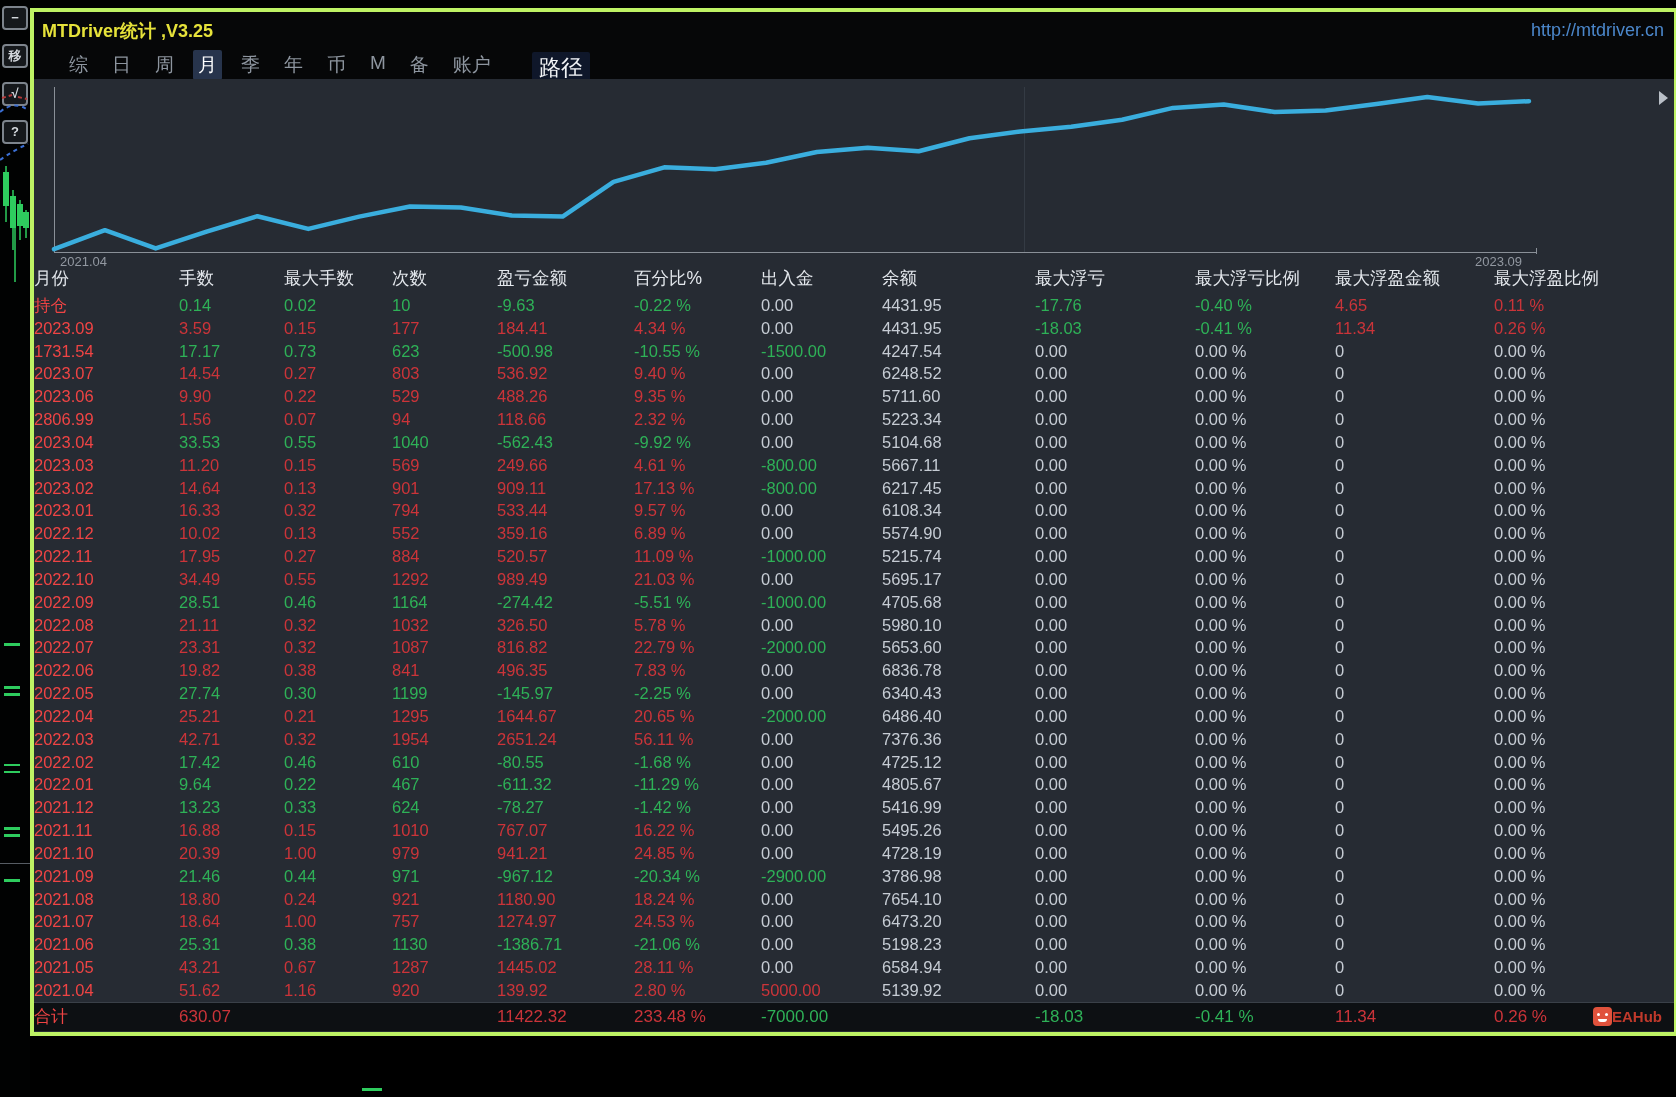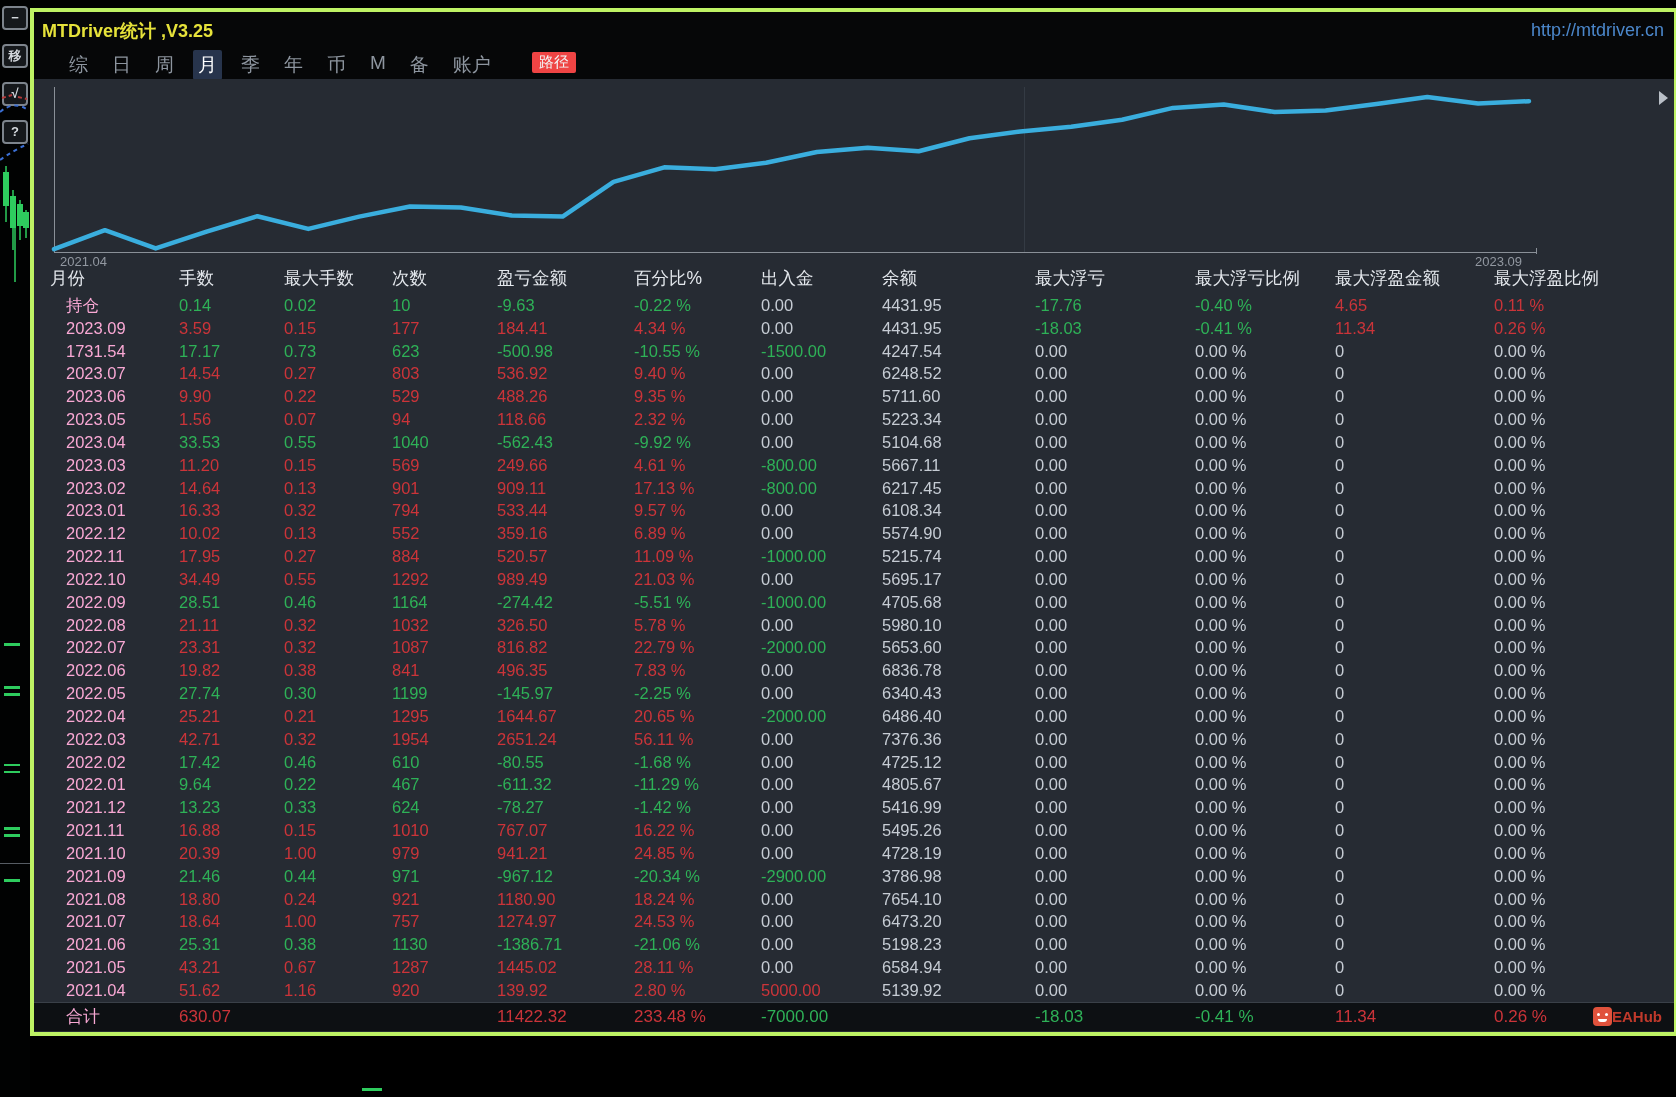--- a/index.html
+++ b/index.html
@@ -17,22 +17,22 @@
   
   .window{position:absolute;left:30px;top:8px;width:1640px;height:1020px;
           border:4px solid #bef264;background:#262b33;}
   .titlebar{position:absolute;left:0;top:0;width:100%;height:36px;background:#060708;}
   .title{position:absolute;left:8px;top:7px;font-size:18px;font-weight:bold;color:#e6e23a;}
   .url{position:absolute;right:10px;top:8px;font-size:18px;font-weight:normal;color:#4b87cb;}
   .tabbar{position:absolute;left:0;top:36px;width:100%;height:31px;background:#060708;}
   .tablist{position:absolute;left:30px;top:2px;display:flex;gap:14px;}
   .tab{color:#8d959f;font-size:19px;padding:2px 5px;cursor:default;}
   .tab.active{color:#fff;background:#27344c;border-radius:2px;}
-  .path-btn{position:absolute;left:498px;top:4px;color:#f2f4f6;font-size:15px;
-            background:#ef4444;padding:1px 7px;border-radius:2px;}
+  .path-btn{position:absolute;left:498px;top:4px;color:#f2f4f6;font-size:22px;
+            background:#0f172a;padding:1px 7px;border-radius:2px;}
 
   
   .chart{position:absolute;left:0;top:67px;width:1636px;height:183px;background:#262b33;}
   .axis-v{position:absolute;left:20px;top:8px;width:1px;height:165px;background:#8a9098;}
   .axis-h{position:absolute;left:20px;top:173px;width:1482px;height:1px;background:#8a9098;}
   .axis-tick{position:absolute;left:1502px;top:169px;width:1px;height:6px;background:#8a9098;}
   .vline-faint{position:absolute;left:990px;top:8px;width:1px;height:165px;background:#343b44;}
   .xlabel{position:absolute;top:175px;font-size:13px;color:#9298a1;}
   .xlabel.start{left:26px;}
   .xlabel.end{right:148px;}
@@ -40,22 +40,22 @@
                 border-top:7px solid transparent;border-bottom:7px solid transparent;
                 border-left:9px solid #b9bfc7;}
 
   
   .grid-row{display:grid;grid-template-columns:145px 105px 108px 105px 137px 127px 121px 153px 160px 140px 159px 1fr;}
   .thead{position:absolute;left:0;top:250px;width:100%;height:32px;color:#e3e7ec;
          font-size:17.5px;line-height:32px;}
   .tbody{position:absolute;left:0;top:282px;width:100%;height:708px;display:flex;flex-direction:column;}
   .trow{height:22.84px;line-height:22.84px;font-size:16.5px;}
   .cell{overflow:hidden;white-space:nowrap;}
-  .thead .cell:first-child,.trow .cell:first-child{padding-left:16px;}
-  .month{color:#f9a8d4;margin-left:16px;}
+  .thead .cell:first-child,.trow .cell:first-child{padding-left:0;}
+  .month{color:#ef4444;}
   .t-r{color:#cb3439;}
   .t-g{color:#2eb157;}
   .t-n{color:#c6ccd4;}
   .total-host{position:absolute;left:0;top:990px;width:100%;height:28px;background:#0d1013;
               border-top:1px solid #3a4048;}
   .total-host .trow{height:27px;line-height:27px;font-size:17px;}
   .badge{position:absolute;right:12px;top:992px;height:24px;display:flex;align-items:center;}
   .badge-icon{width:19px;height:19px;border-radius:4px;background:#e0523c;position:relative;}
   .badge-icon:before{content:"";position:absolute;left:4px;top:6px;width:3px;height:3px;border-radius:50%;background:#fff;box-shadow:8px 0 0 #fff;}
   .badge-icon:after{content:"";position:absolute;left:5px;top:12px;width:9px;height:3px;border-radius:0 0 4px 4px;background:#fff;}
@@ -212,21 +212,21 @@
         <span class="cell t-r">488.26</span>
         <span class="cell t-r">9.35 %</span>
         <span class="cell t-n">0.00</span>
         <span class="cell t-n">5711.60</span>
         <span class="cell t-n">0.00</span>
         <span class="cell t-n">0.00 %</span>
         <span class="cell t-n">0</span>
         <span class="cell t-n">0.00 %</span>
       </div>
       <div class="trow grid-row">
-        <span class="cell month">2023.05</span>
+        <span class="cell month">2806.99</span>
         <span class="cell t-r">1.56</span>
         <span class="cell t-r">0.07</span>
         <span class="cell t-r">94</span>
         <span class="cell t-r">118.66</span>
         <span class="cell t-r">2.32 %</span>
         <span class="cell t-n">0.00</span>
         <span class="cell t-n">5223.34</span>
         <span class="cell t-n">0.00</span>
         <span class="cell t-n">0.00 %</span>
         <span class="cell t-n">0</span>

